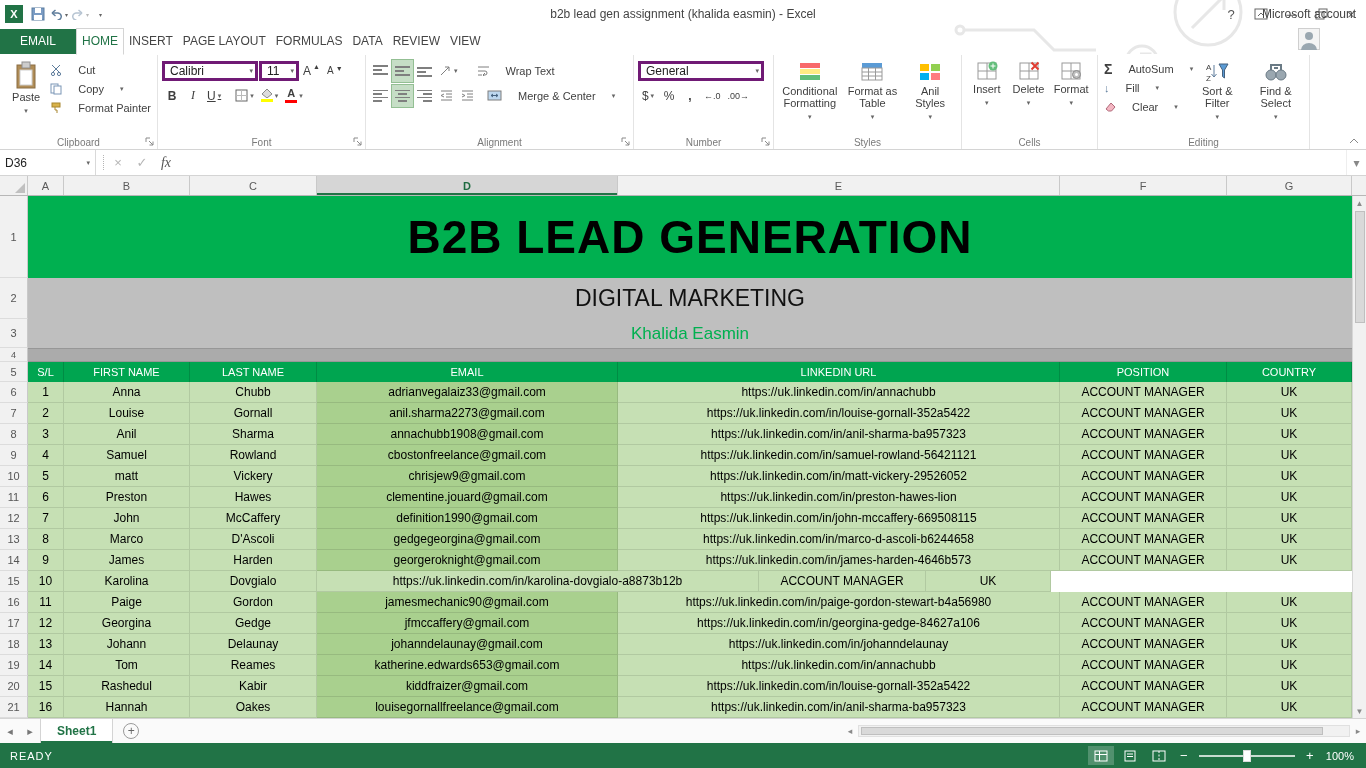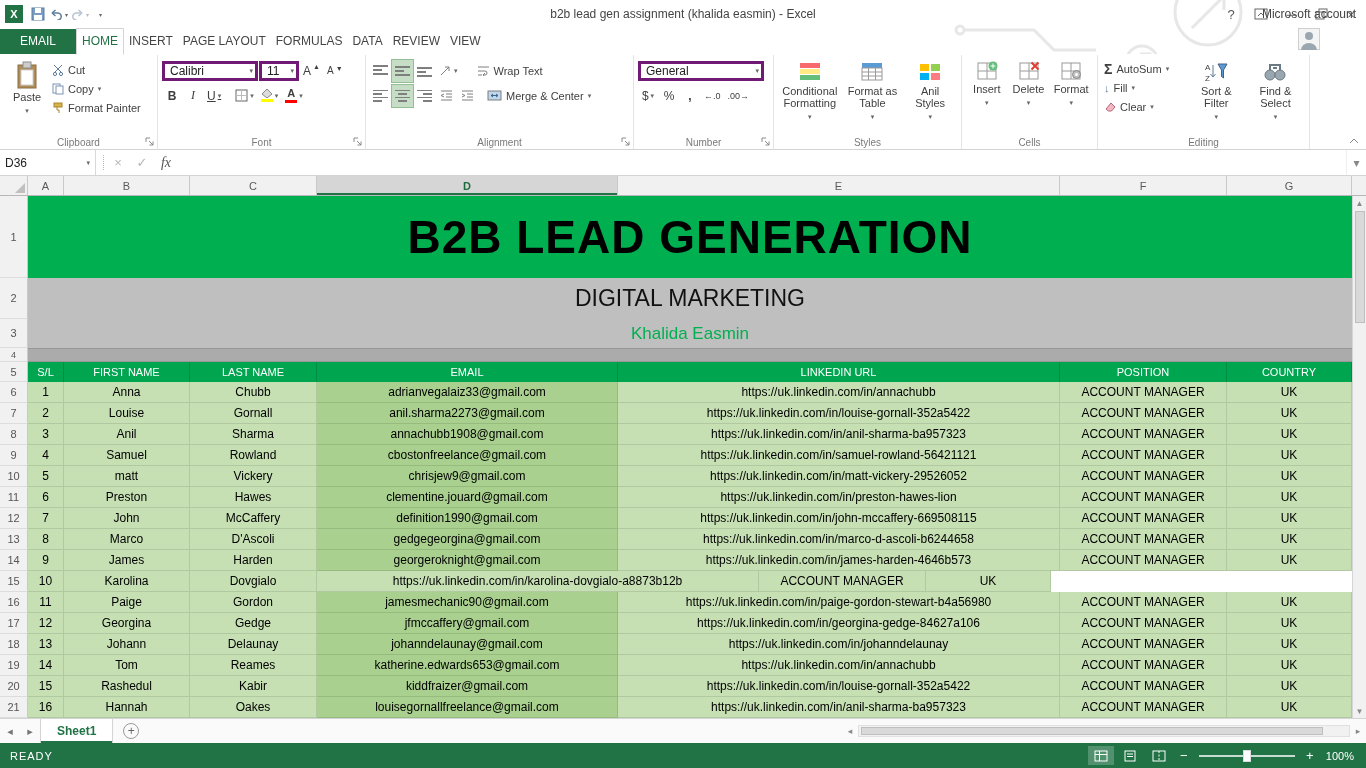--- a/index.html
+++ b/index.html
@@ -26,21 +26,21 @@
 
   
   .ribbon{height:96px;border-bottom:1px solid #d4d4d4;background:#fff;display:flex;position:relative;flex:0 0 auto;padding-top:1px;}
   .rgroup{position:relative;border-right:1px solid #e4e4e4;padding:3px 4px 17px;display:flex;flex-direction:column;flex:0 0 auto;}
   .glabel{position:absolute;bottom:1px;left:0;right:0;text-align:center;font-size:10px;color:#7a7a7a;}
   .launch{position:absolute;right:2px;bottom:2px;}
   .rrow{display:flex;align-items:center;height:25px;gap:1px;}
   .sbtn{height:22px;min-width:20px;padding:0 3px;display:flex;align-items:center;justify-content:center;color:#3f3f3f;gap:2px;}
   .sbtn.active,.sbtn.active2{background:#c6dec6;outline:1px solid #93bf93;}
   .dd{font-size:7px;color:#666;}
-  .minirow{display:flex;align-items:center;gap:4px;font-size:11px;height:19px;color:#3f3f3f;padding:0 2px;white-space:nowrap;}
+  .minirow{display:flex;align-items:center;gap:16px;font-size:11px;height:19px;color:#3f3f3f;padding:0 2px;white-space:nowrap;}
   .bigbtn{display:flex;flex-direction:column;align-items:center;justify-content:flex-start;padding:3px 3px 1px;gap:2px;text-align:center;font-size:11px;line-height:12px;color:#3f3f3f;white-space:normal;}
   .combo{height:20px;border:3px solid #701a75;background:#fff;display:flex;align-items:center;padding:0 2px 0 5px;font-size:12px;color:#222;}
   .combo .dd{margin-left:auto;padding-left:3px;}
   .ali{width:15px;height:12px;display:flex;flex-direction:column;gap:2px;}
   .ali i{display:block;height:2px;background:#7f7f7f;}
   .ali.l i:nth-child(2),.ali.l i:nth-child(4){width:60%;}
   .ali.c i:nth-child(2),.ali.c i:nth-child(4){width:60%;margin:0 auto;}
   .ali.r{align-items:flex-end;} .ali.r i{width:100%;} .ali.r i:nth-child(2),.ali.r i:nth-child(4){width:60%;}
   .ali.top{justify-content:flex-start;} .ali.mid{justify-content:center;} .ali.bot{justify-content:flex-end;}
   .iconstack{display:flex;flex-direction:column;align-items:center;line-height:11px;}

